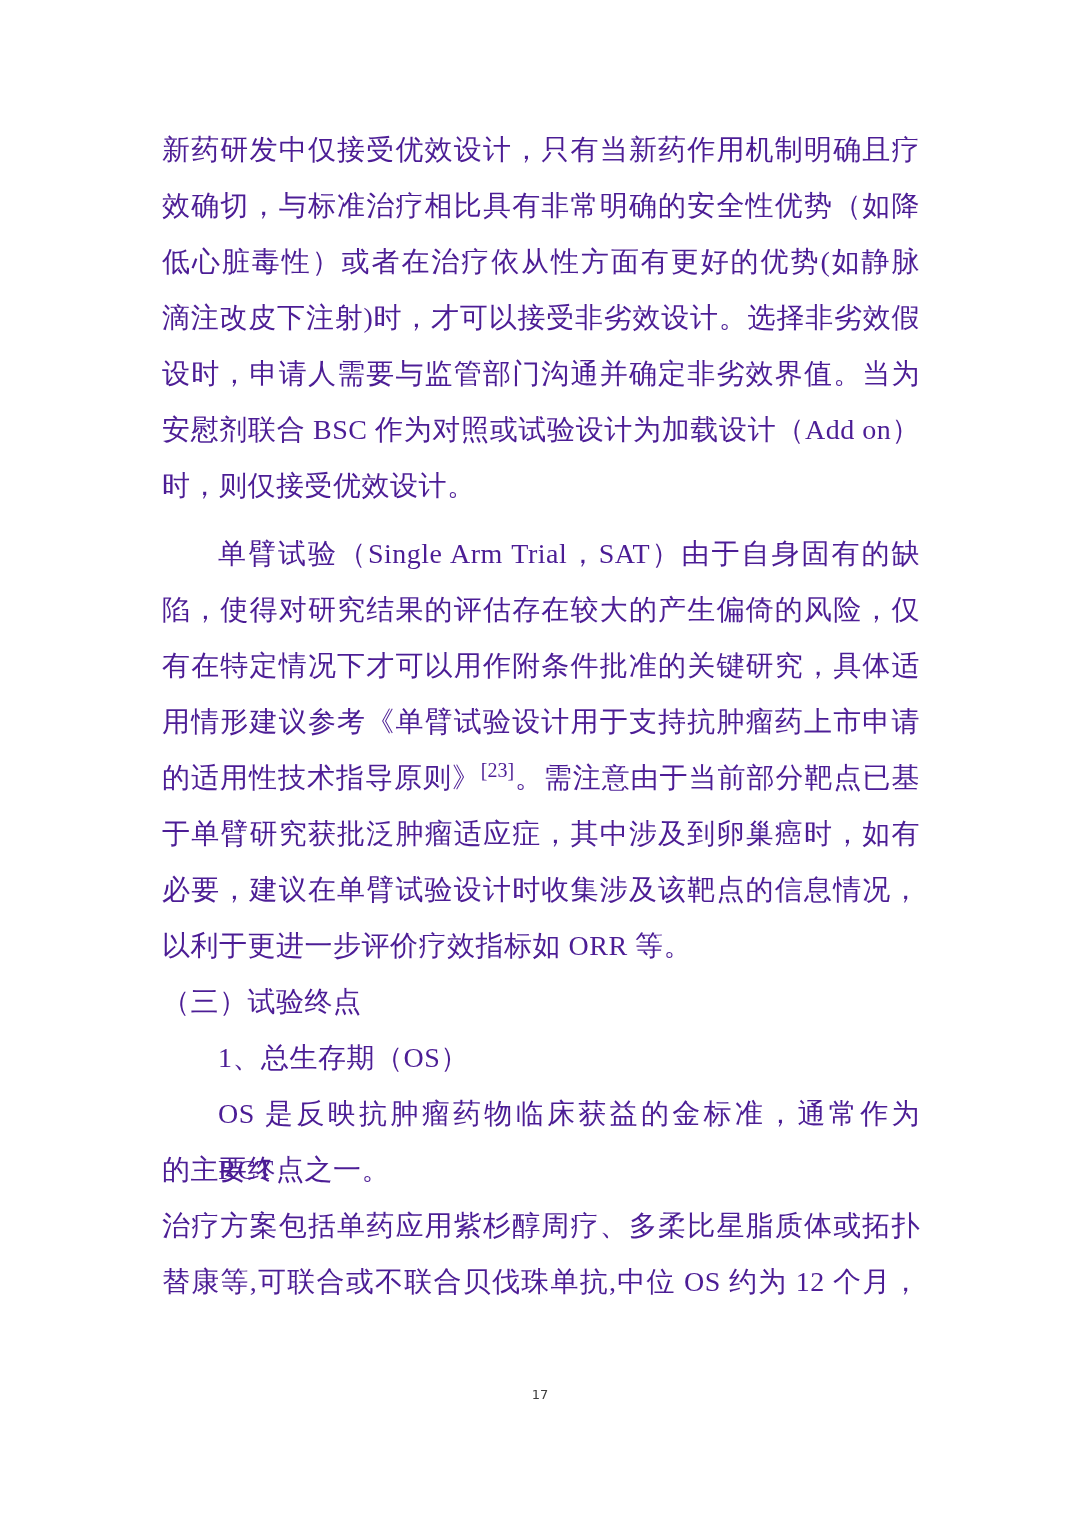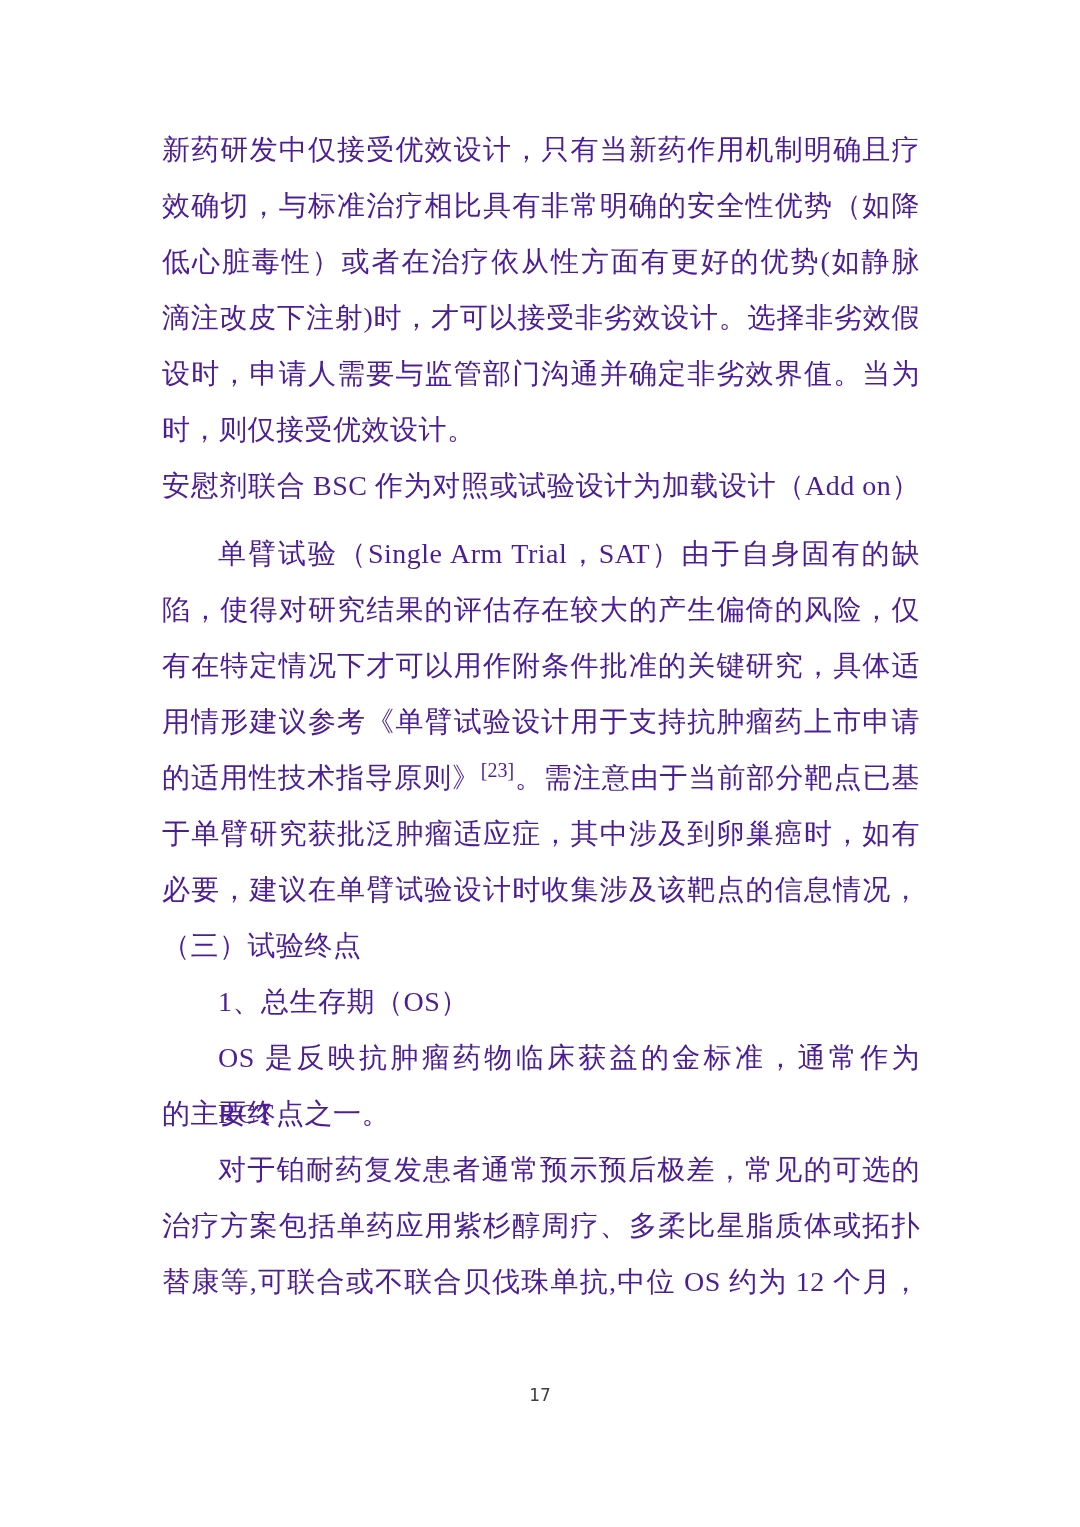--- a/index.html
+++ b/index.html
@@ -48,51 +48,51 @@
   }
   .page-num {
     position: absolute;
     top: 1380px;
     left: 0;
     width: 100%;
     height: 30px;
     line-height: 30px;
     text-align: center;
     font-family: "DejaVu Sans", "Liberation Sans", sans-serif;
-    font-size: 17px;
+    font-size: 13px;
     color: #3d3d3d;
   }
 </style>
 </head>
 <body>
 
 <div class="page">
   <div class="content">
 
     <div class="line"><span>新药研发中仅接受优效设计，只有当新药作用机制明确且疗</span></div>
     <div class="line"><span>效确切，与标准治疗相比具有非常明确的安全性优势（如降</span></div>
     <div class="line"><span>低心脏毒性）或者在治疗依从性方面有更好的优势(如静脉</span></div>
     <div class="line"><span>滴注改皮下注射)时，才可以接受非劣效设计。选择非劣效假</span></div>
     <div class="line"><span>设时，申请人需要与监管部门沟通并确定非劣效界值。当为</span></div>
+    <div class="line"><span>安慰剂联合 BSC 作为对照或试验设计为加载设计（Add on）</span></div>
     <div class="line left"><span>时，则仅接受优效设计。</span></div>
-    <div class="line"><span>安慰剂联合 BSC 作为对照或试验设计为加载设计（Add on）</span></div>
 
     <div class="line indent gap"><span>单臂试验（Single Arm Trial，SAT）由于自身固有的缺</span></div>
     <div class="line"><span>陷，使得对研究结果的评估存在较大的产生偏倚的风险，仅</span></div>
     <div class="line"><span>有在特定情况下才可以用作附条件批准的关键研究，具体适</span></div>
     <div class="line"><span>用情形建议参考《单臂试验设计用于支持抗肿瘤药上市申请</span></div>
     <div class="line"><span>的适用性技术指导原则》</span><span class="sup">[23]</span><span>。需注意由于当前部分靶点已基</span></div>
     <div class="line"><span>于单臂研究获批泛肿瘤适应症，其中涉及到卵巢癌时，如有</span></div>
     <div class="line"><span>必要，建议在单臂试验设计时收集涉及该靶点的信息情况，</span></div>
+    <div class="line left"><span>以利于更进一步评价疗效指标如 ORR 等。</span></div>
 
     <div class="line left"><span>（三）试验终点</span></div>
     <div class="line left indent"><span>1、总生存期（OS）</span></div>
     <div class="line indent"><span>OS 是反映抗肿瘤药物临床获益的金标准，通常作为 RCT</span></div>
     <div class="line left"><span>的主要终点之一。</span></div>
 
-    <div class="line indent"><span>对于铂耐药复发患者通常预示预后极差，常见的可选的</span></div>
     <div class="line"><span>治疗方案包括单药应用紫杉醇周疗、多柔比星脂质体或拓扑</span></div>
     <div class="line"><span>替康等,可联合或不联合贝伐珠单抗,中位 OS 约为 12 个月，</span></div>
 
   </div>
 
   <div class="page-num">17</div>
 </div>
 
 </body></html>

